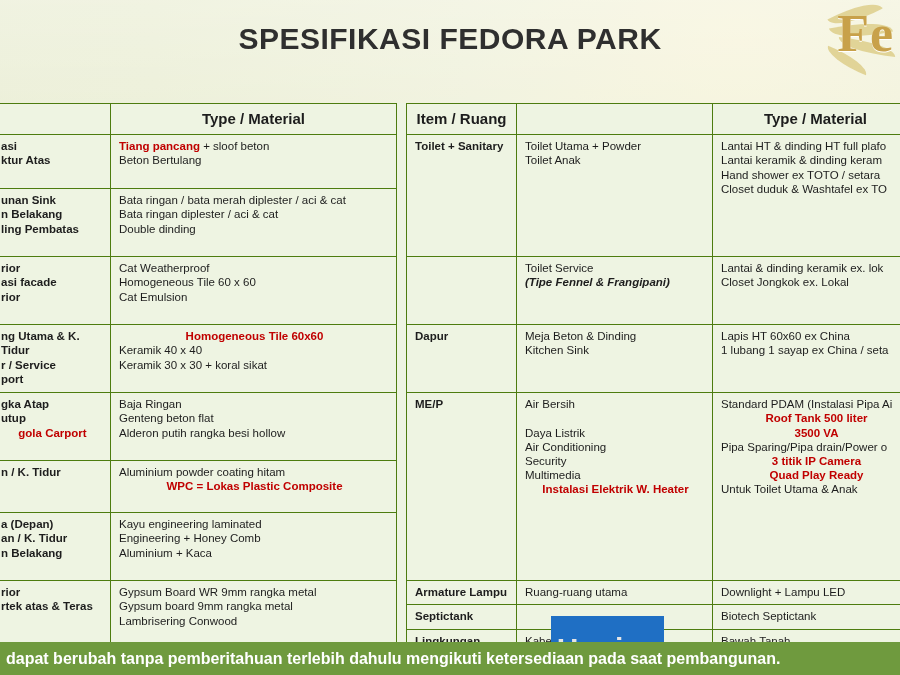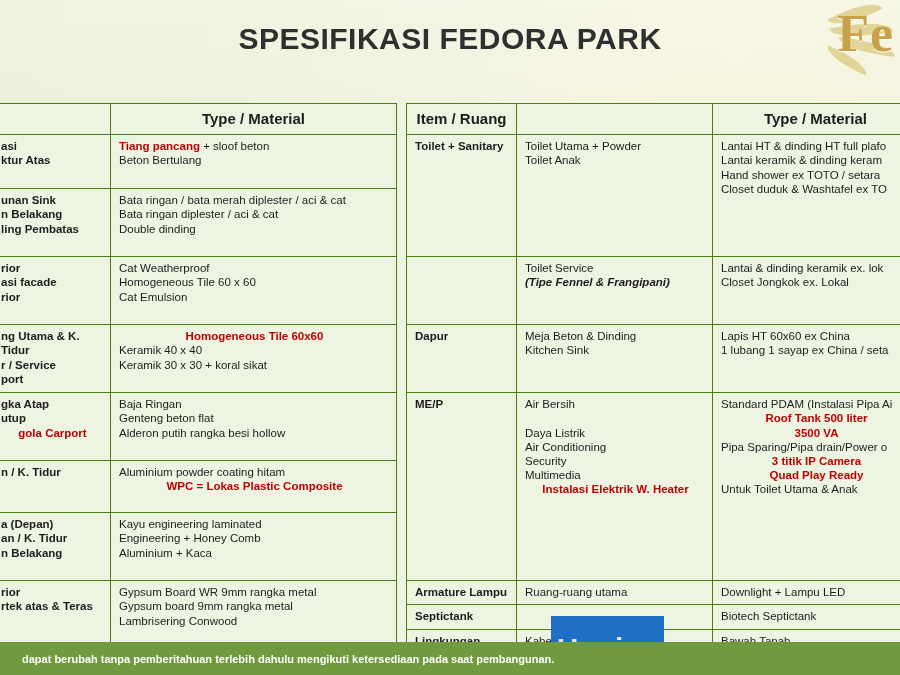--- a/index.html
+++ b/index.html
@@ -72,21 +72,21 @@
   .row-line{display:block;}
   .nb{white-space:nowrap;overflow:hidden;}
 
   
   .footer{
     position:absolute;left:0;right:0;bottom:0;height:33px;
     background:#6f9a3e;
     display:flex;align-items:center;
   }
   .footer span{
-    color:#ffffff;font-size:11px;font-weight:bold;padding-left:6px;margin-left:16px;
+    color:#ffffff;font-size:16px;font-weight:bold;padding-left:6px;
   }
   
   .wm{
     position:absolute;left:466px;top:616px;display:flex;align-items:flex-end;
     font-size:30px;font-weight:bold;font-family:"Liberation Sans", sans-serif;
   }
   .wm .a{color:#2f6fb5;text-shadow:0 1px 2px rgba(255,255,255,.8);}
   .wm .b{background:#1f6fc4;color:#e5e5e5;padding:16px 6px;margin-left:-2px;}
 </style>
 </head>

